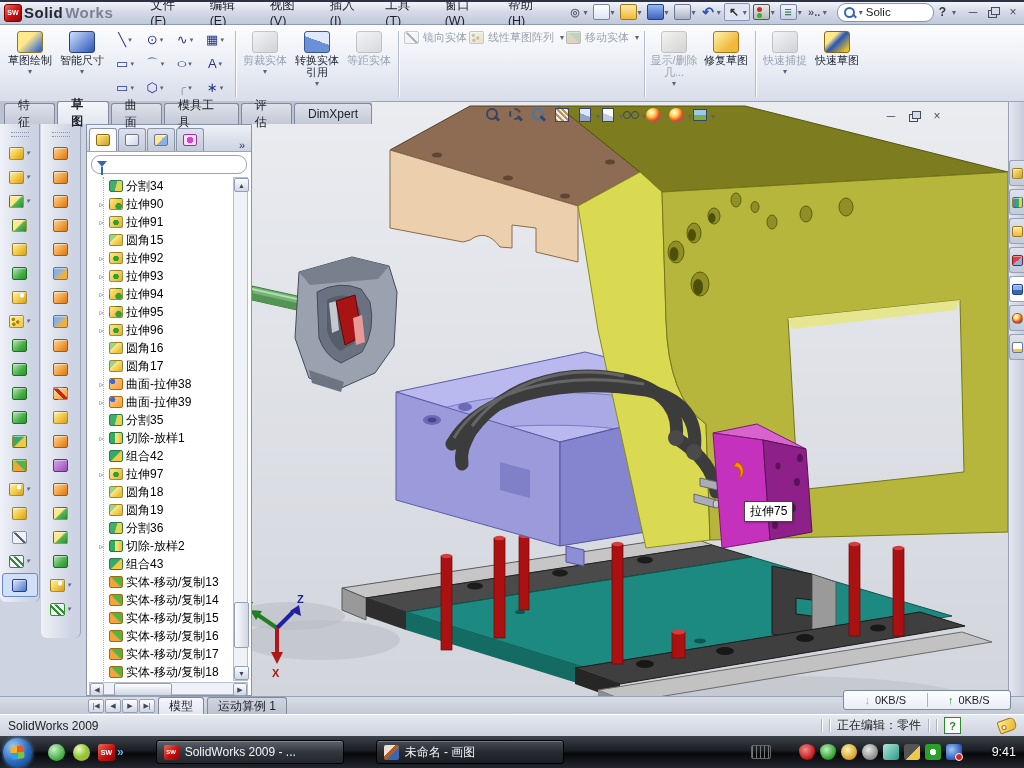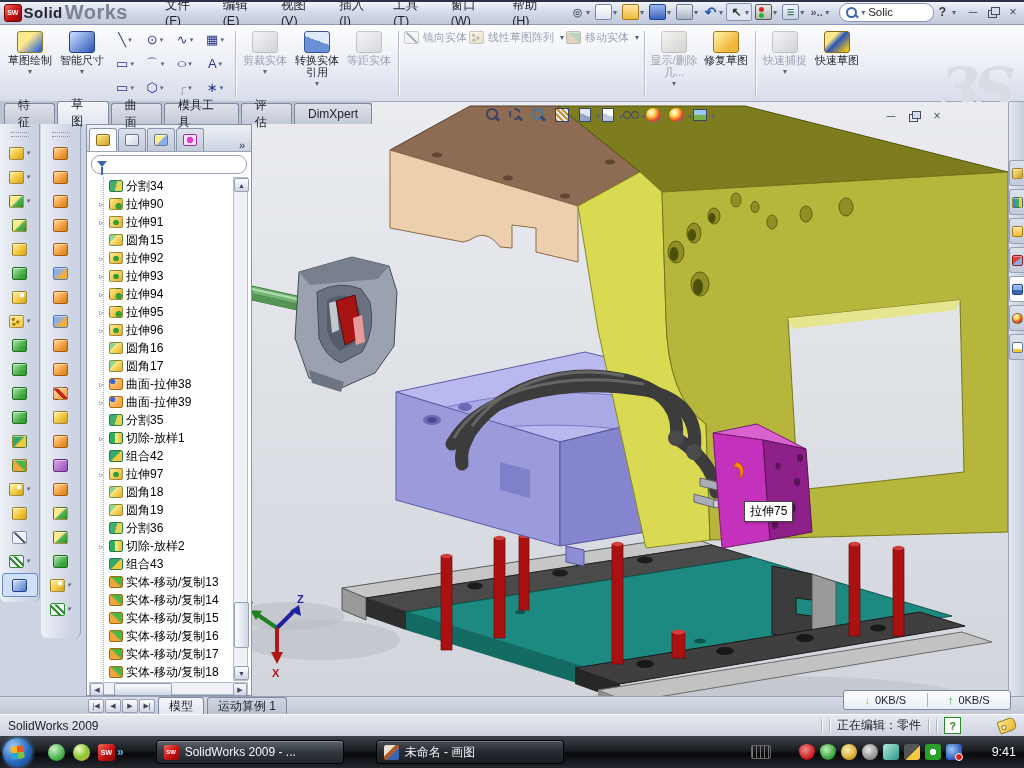--- a/index.html
+++ b/index.html
@@ -11,21 +11,21 @@
         box-shadow:inset 0 1px 0 rgba(255,255,255,.45)}
   
   #titlebar{left:0;top:0;width:1024px;height:25px;
     background:linear-gradient(#f7f9fd,#d5dbe9 48%,#c0c8db);border-bottom:1px solid #8e99b3;
     display:flex;align-items:center;gap:2px;padding:0 4px;box-sizing:border-box}
   #titlebar::before{content:"";position:absolute;left:0;top:0;width:1024px;height:2px;background:#2c3346}
   .sw-cube{width:17px;height:16px;border-radius:3px;margin-top:1px;
     background:linear-gradient(135deg,#f06a5a,#c41212 55%,#8e0606);border:1px solid #700;
     color:#fff;font-weight:bold;font-size:7px;display:flex;align-items:center;justify-content:center}
   .app-bold{font-weight:bold;font-size:15px;color:#23262e;letter-spacing:.5px}
-  .app-light{font-weight:bold;font-size:20px;color:#7b8291;letter-spacing:.5px}
+  .app-light{font-weight:bold;font-size:15px;color:#7b8291;letter-spacing:.5px}
   #menus{margin-left:26px;display:flex;gap:4px}
   .menu-item{padding:3px 9px;color:#1c1f28;font-size:12.5px;border-radius:2px;cursor:default}
   #stdbar{display:flex;align-items:center;gap:1px;margin-left:8px}
   .std-btn{display:flex;align-items:center;padding:1px 2px;border-radius:2px}
   .std-btn[data-boxed="1"]{border:1px solid #8a94ae;background:#dfe5f2}
   .std-ic{width:15px;height:14px;border-radius:2px;display:inline-flex;align-items:center;
     justify-content:center;font-size:12px;color:#2a4a8a;font-weight:bold}
   [data-std="pin"]{color:#667;font-size:11px}
   [data-std="new"]{background:linear-gradient(#fff,#dde4f2);border:1px solid #7a86a4}
   [data-std="open"]{background:linear-gradient(#ffe9a8,#f0b93a);border:1px solid #a07a18}
@@ -83,21 +83,21 @@
   .stk .sl{font-size:11px;color:#9aa2b2;white-space:nowrap}
   .stk .dd{margin-left:2px}
   #watermark{right:14px;top:30px;font-family:"DejaVu Serif",serif;font-style:italic;font-weight:bold;
     font-size:58px;color:#d9dce5;letter-spacing:-6px;user-select:none}
   
   #tabstrip{left:0;top:101px;width:372px;height:23px;background:#bcc2cf;
     display:flex;align-items:flex-end;padding-left:4px;box-sizing:border-box;gap:2px;z-index:5}
   .ribtab{height:20px;padding:0 13px;display:flex;align-items:center;font-size:12px;color:#20242e;
     background:linear-gradient(#dde1ea,#c3c9d6);border:1px solid #7f8aa0;border-bottom:none;
     border-radius:3px 3px 0 0}
-  .ribtab[data-active="true"]{background:linear-gradient(#f4f6fa,#e2e6ef);height:22px;font-weight:normal}
+  .ribtab[data-active="true"]{background:linear-gradient(#f4f6fa,#e2e6ef);height:22px;font-weight:bold}
   
   #leftarea{left:0;top:124px;width:86px;height:572px;background:#cdd3e0}
   .ltcol{position:absolute;top:0;width:40px;border-radius:0 0 6px 6px;
     background:linear-gradient(90deg,#eef1f7,#ccd3e2 80%);border-right:1px solid #9aa4ba;
     display:flex;flex-direction:column;align-items:center;padding-top:8px;box-sizing:border-box}
   #ltcol1{left:0;height:478px}
   #ltcol2{left:41px;height:514px}
   .ltgrip{width:18px;height:3px;border-top:1px dotted #8a94aa;border-bottom:1px dotted #8a94aa;margin-bottom:4px}
   .ltcell{width:36px;height:24px;display:flex;align-items:center;justify-content:center;gap:1px;border-radius:3px}
   .ltcell[data-pressed="true"]{background:#cfe0f8;border:1px solid #6a8ac8;box-sizing:border-box}
@@ -463,21 +463,20 @@
   <div class="cm-sep" data-name="separator"></div>
   <div class="bigbtn" data-dis="1" data-name="quick-snaps-button">
     <span class="bi" data-name="quick-snaps-icon" data-bi="snaps"></span>
     <span class="bl">快速捕捉</span>
     <span class="bd" data-name="dropdown-arrow-icon">▾</span>
   </div>
   <div class="bigbtn" data-name="rapid-sketch-button">
     <span class="bi" data-name="rapid-sketch-icon" data-bi="rapid"></span>
     <span class="bl">快速草图</span>
   </div>
-  <span class="abs" id="watermark" data-name="dassault-systemes-watermark">3S</span>
 </div>
 
 <div class="abs" id="tabstrip" data-name="command-manager-tabs">
 
 <span class="ribtab" data-active="false">
     <span>特征</span>
   </span>
     <span class="ribtab" data-active="true">
     <span>草图</span>
   </span>

